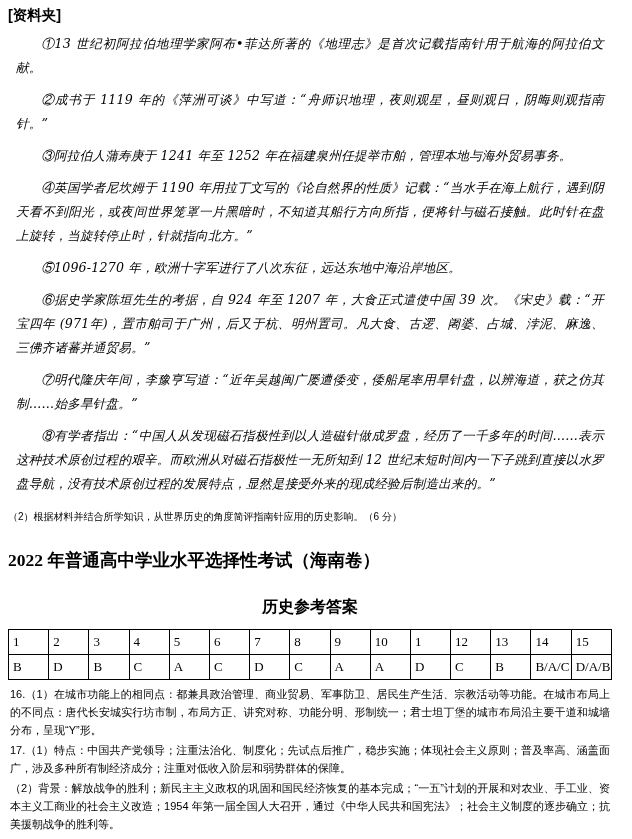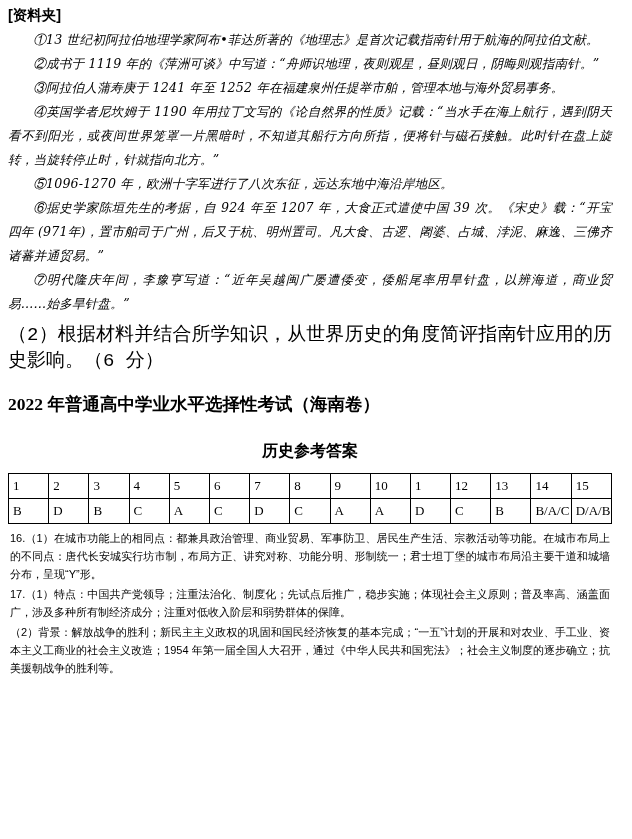--- a/index.html
+++ b/index.html
@@ -7,26 +7,26 @@
   .page {
     box-sizing:border-box; width:632px; height:839px;
     padding:6px 20px 0 8px; overflow:hidden; background:#fff;border-radius:28px;
   }
   .src-header {
     font-family:"Liberation Sans", sans-serif;
     font-weight:bold; font-size:14.5px; line-height:18px; margin-bottom:4px;
   }
   .materials p {
     font-family:"DejaVu Serif", serif; font-style:italic;
-    font-size:12.6px; line-height:24px; margin:0;
+    font-size:12.6px; line-height:24px; margin:8px;
     text-indent:2em; text-align:justify; letter-spacing:0.2px;
   }
   .question {
-    font-family:Liberation Mono, monospace;
-    font-size:19px; line-height:26px; margin:6px 0 0 0; text-align:justify;
+    font-family:Liberation Sans, sans-serif;
+    font-size:10px; line-height:26px; margin:6px 0 0 0; text-align:justify;
   }
   .title {
     font-family:"Liberation Serif", serif; font-weight:bold;
     font-size:17.5px; margin:18px 0 0 0;
   }
   .subtitle {
     font-family:"Liberation Serif", serif; font-weight:bold;
     font-size:16px; text-align:center; margin:25px 0 11px 0;
   }
   table.answer-table {
@@ -51,21 +51,22 @@
 
   <div class="src-header">[资料夹]</div>
 
   <div class="materials">
     <p>①13 世纪初阿拉伯地理学家阿布•菲达所著的《地理志》是首次记载指南针用于航海的阿拉伯文献。</p>
     <p>②成书于 1119 年的《萍洲可谈》中写道：“舟师识地理，夜则观星，昼则观日，阴晦则观指南针。”</p>
     <p>③阿拉伯人蒲寿庚于 1241 年至 1252 年在福建泉州任提举市舶，管理本地与海外贸易事务。</p>
     <p>④英国学者尼坎姆于 1190 年用拉丁文写的《论自然界的性质》记载：“当水手在海上航行，遇到阴天看不到阳光，或夜间世界笼罩一片黑暗时，不知道其船行方向所指，便将针与磁石接触。此时针在盘上旋转，当旋转停止时，针就指向北方。”</p>
     <p>⑤1096-1270 年，欧洲十字军进行了八次东征，远达东地中海沿岸地区。</p>
     <p>⑥据史学家陈垣先生的考据，自 924 年至 1207 年，大食正式遣使中国 39 次。《宋史》载：“开宝四年 (971年)，置市舶司于广州，后又于杭、明州置司。凡大食、古逻、阇婆、占城、浡泥、麻逸、三佛齐诸蕃并通贸易。”</p>
-    <p>⑦明代隆庆年间，李豫亨写道：“近年吴越闽广屡遭倭变，倭船尾率用旱针盘，以辨海道，商业贸易……始多旱针盘。”</p>
+    <p>⑦明代隆庆年间，李豫亨写道：“近年吴越闽广屡遭倭变，倭船尾率用旱针盘，以辨海道，获之仿其制……始多旱针盘。”</p>
+    <p>⑧有学者指出：“中国人从发现磁石指极性到以人造磁针做成罗盘，经历了一千多年的时间……表示这种技术原创过程的艰辛。而欧洲从对磁石指极性一无所知到 12 世纪末短时间内一下子跳到直接以水罗盘导航，没有技术原创过程的发展特点，显然是接受外来的现成经验后制造出来的。”</p>
   </div>
 
   <p class="question">（2）根据材料并结合所学知识，从世界历史的角度简评指南针应用的历史影响。（6 分）</p>
 
   <div class="title">2022 年普通高中学业水平选择性考试（海南卷）</div>
 
   <div class="subtitle">历史参考答案</div>
 
   <table class="answer-table">
     <tbody>

